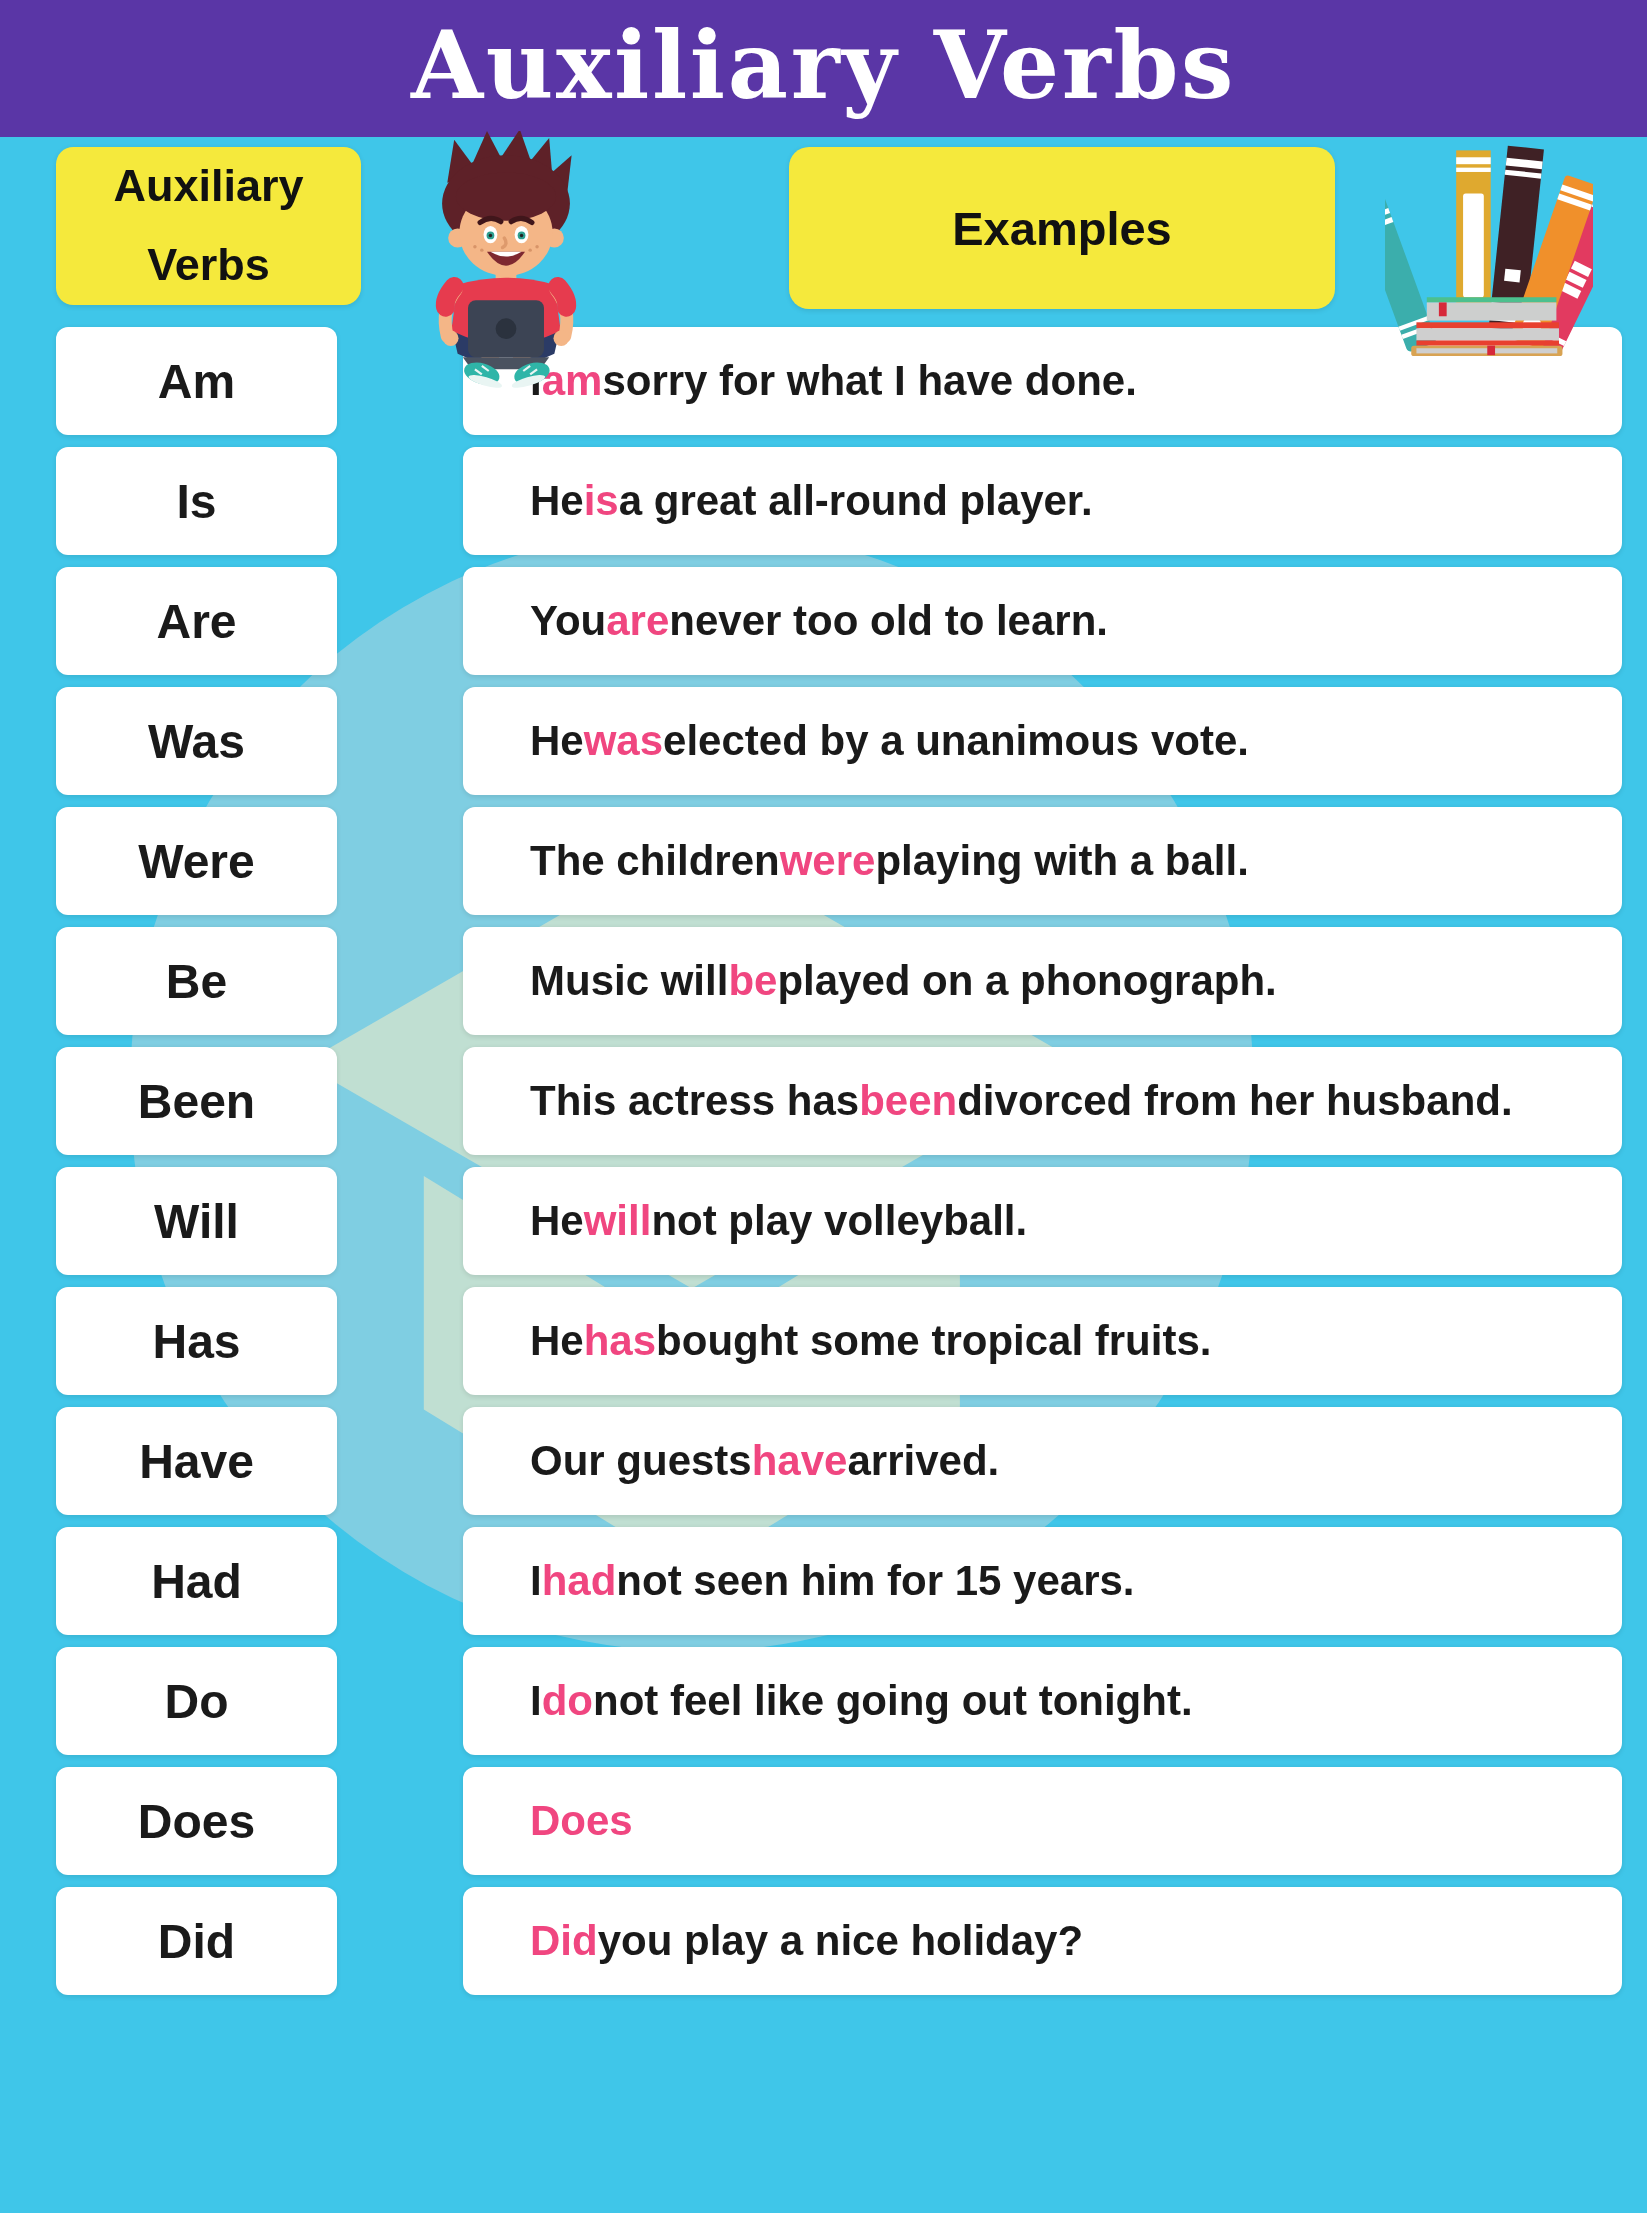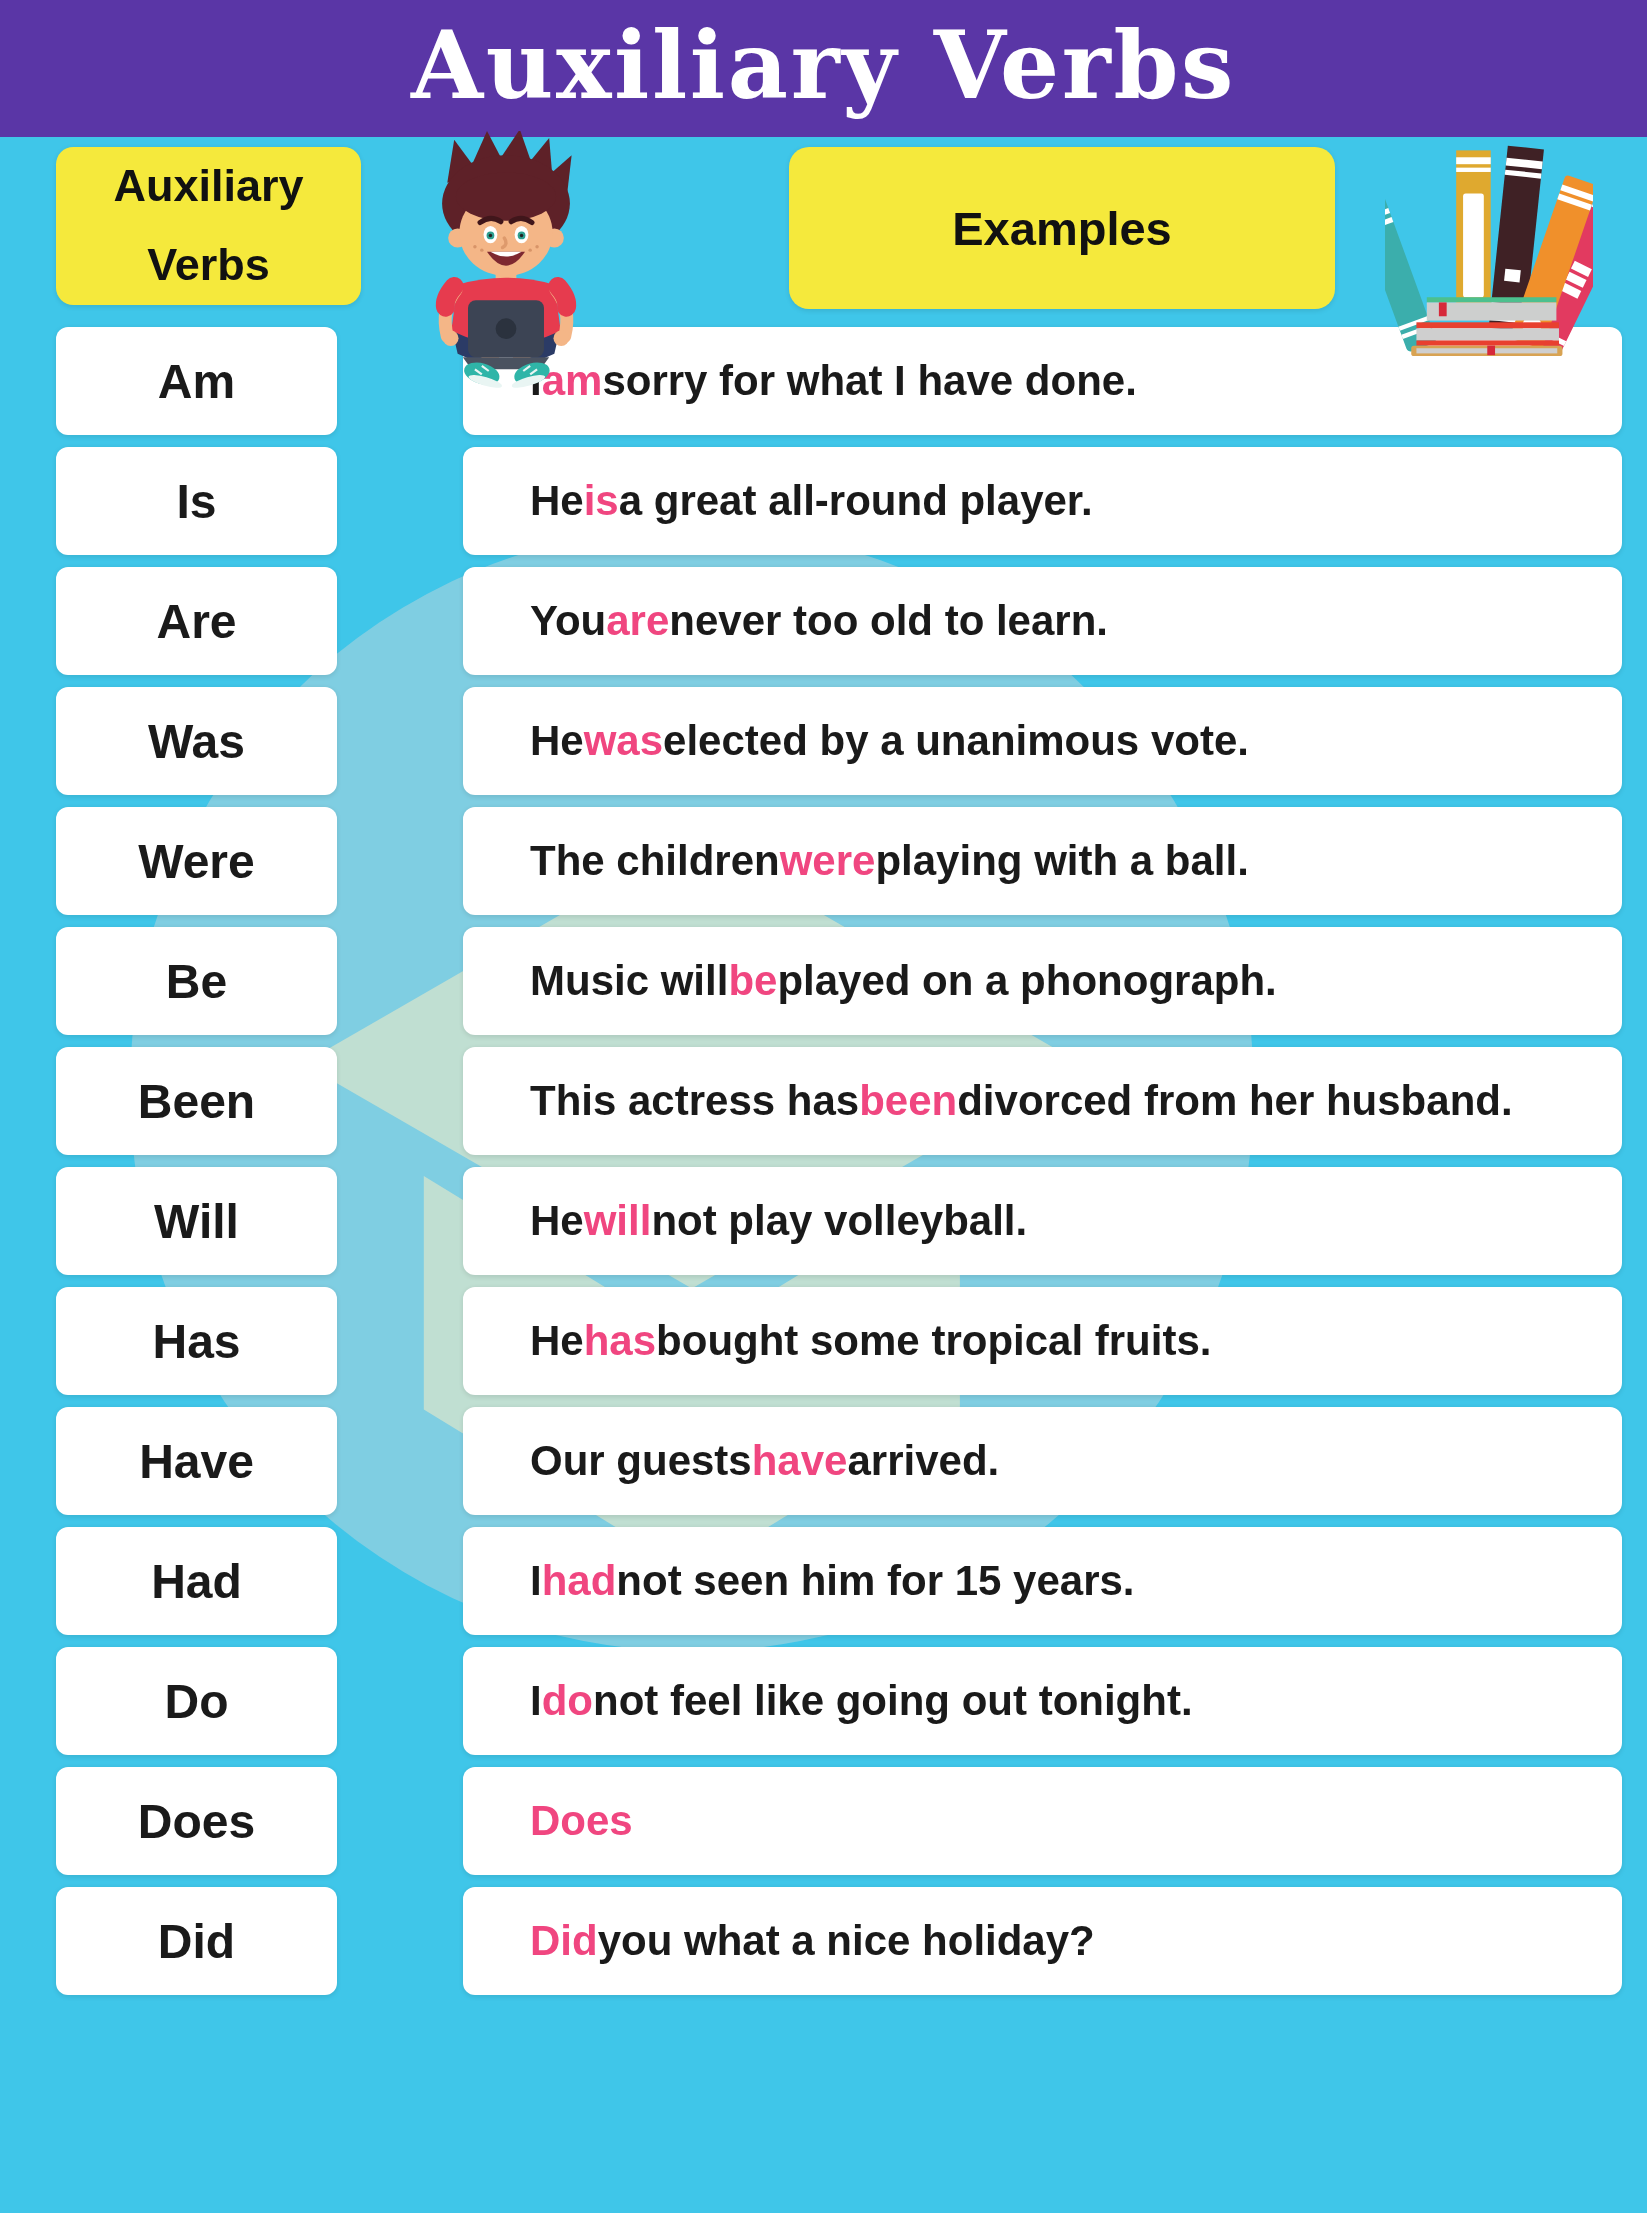--- a/index.html
+++ b/index.html
@@ -223,21 +223,21 @@
         </div>
     </div>
 
     <div class="row">
       <div class="verb-box">
           <span>Did</span>
         </div>
       <div class="example-box">
           <span></span>
           <span class="hl">Did</span>
-          <span> you what a nice holiday?</span>
+          <span> you play a nice holiday?</span>
         </div>
     </div>
 
   </div>
 
   <div class="colhead verbs">
     <span>Auxiliary Verbs</span>
   </div>
   <div class="colhead examples">
     <span>Examples</span>

